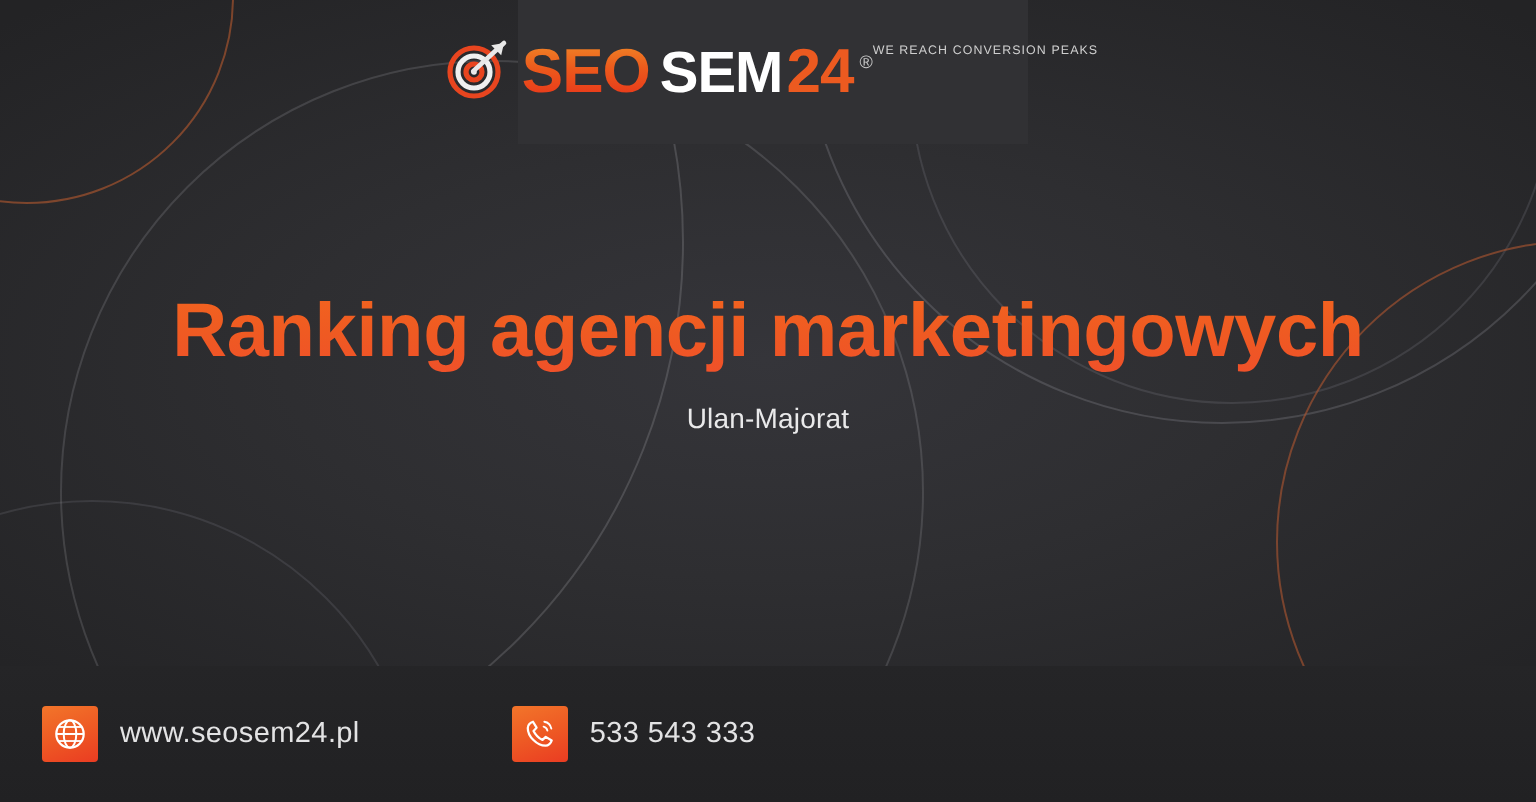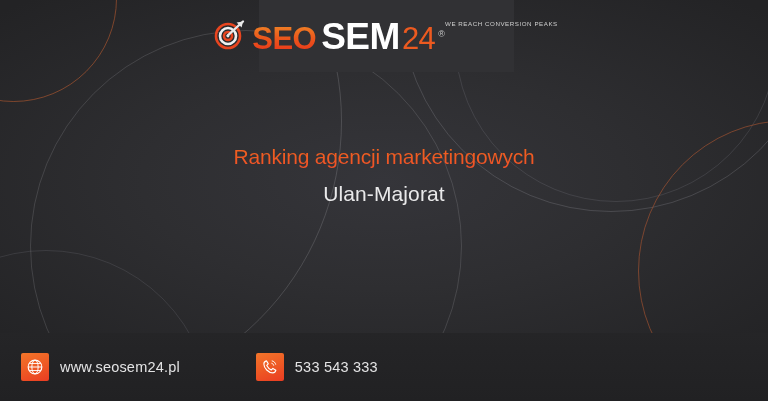--- a/index.html
+++ b/index.html
@@ -85,29 +85,29 @@
   .logo-seo {
     font-size: 31px;
     font-weight: bold;
     letter-spacing: -0.5px;
     background: linear-gradient(180deg, #f08a28 0%, #ec5a1c 45%, #e8331a 100%);
     -webkit-background-clip: text;
     background-clip: text;
     color: transparent;
   }
   .logo-sem {
-    font-size: 37px;
+    font-size: 29px;
     font-weight: bold;
     color: #ffffff;
     letter-spacing: -0.5px;
     margin-left: 5px;
   }
   .logo-24 {
     font-size: 31px;
-    font-weight: normal;
+    font-weight: bold;
     color: #ec5a20;
     letter-spacing: -0.5px;
     margin-left: 2px;
   }
   .logo-reg {
     font-size: 9px;
     color: #c9c9c9;
     margin-left: 3px;
     position: relative;
     top: -12px;
@@ -125,31 +125,31 @@
 
   
   .headline-wrap {
     position: absolute;
     left: 0; top: 145px;
     width: 768px;
     text-align: center;
   }
   .headline {
     margin: 0;
-    font-size: 21px;
-    font-weight: normal;
+    font-size: 38px;
+    font-weight: bold;
     letter-spacing: -0.2px;
     background: linear-gradient(180deg, #f2641f 0%, #ef5a22 50%, #f0502a 100%);
     -webkit-background-clip: text;
     background-clip: text;
     color: transparent;
   }
   .subhead {
     margin: 13px 0 0 0;
-    font-size: 21px;
+    font-size: 14px;
     font-weight: normal;
     color: #e9e9ea;
     letter-spacing: 0.1px;
   }
 
   
   .footer {
     position: absolute;
     left: 0; bottom: 0;
     width: 768px; height: 68px;

